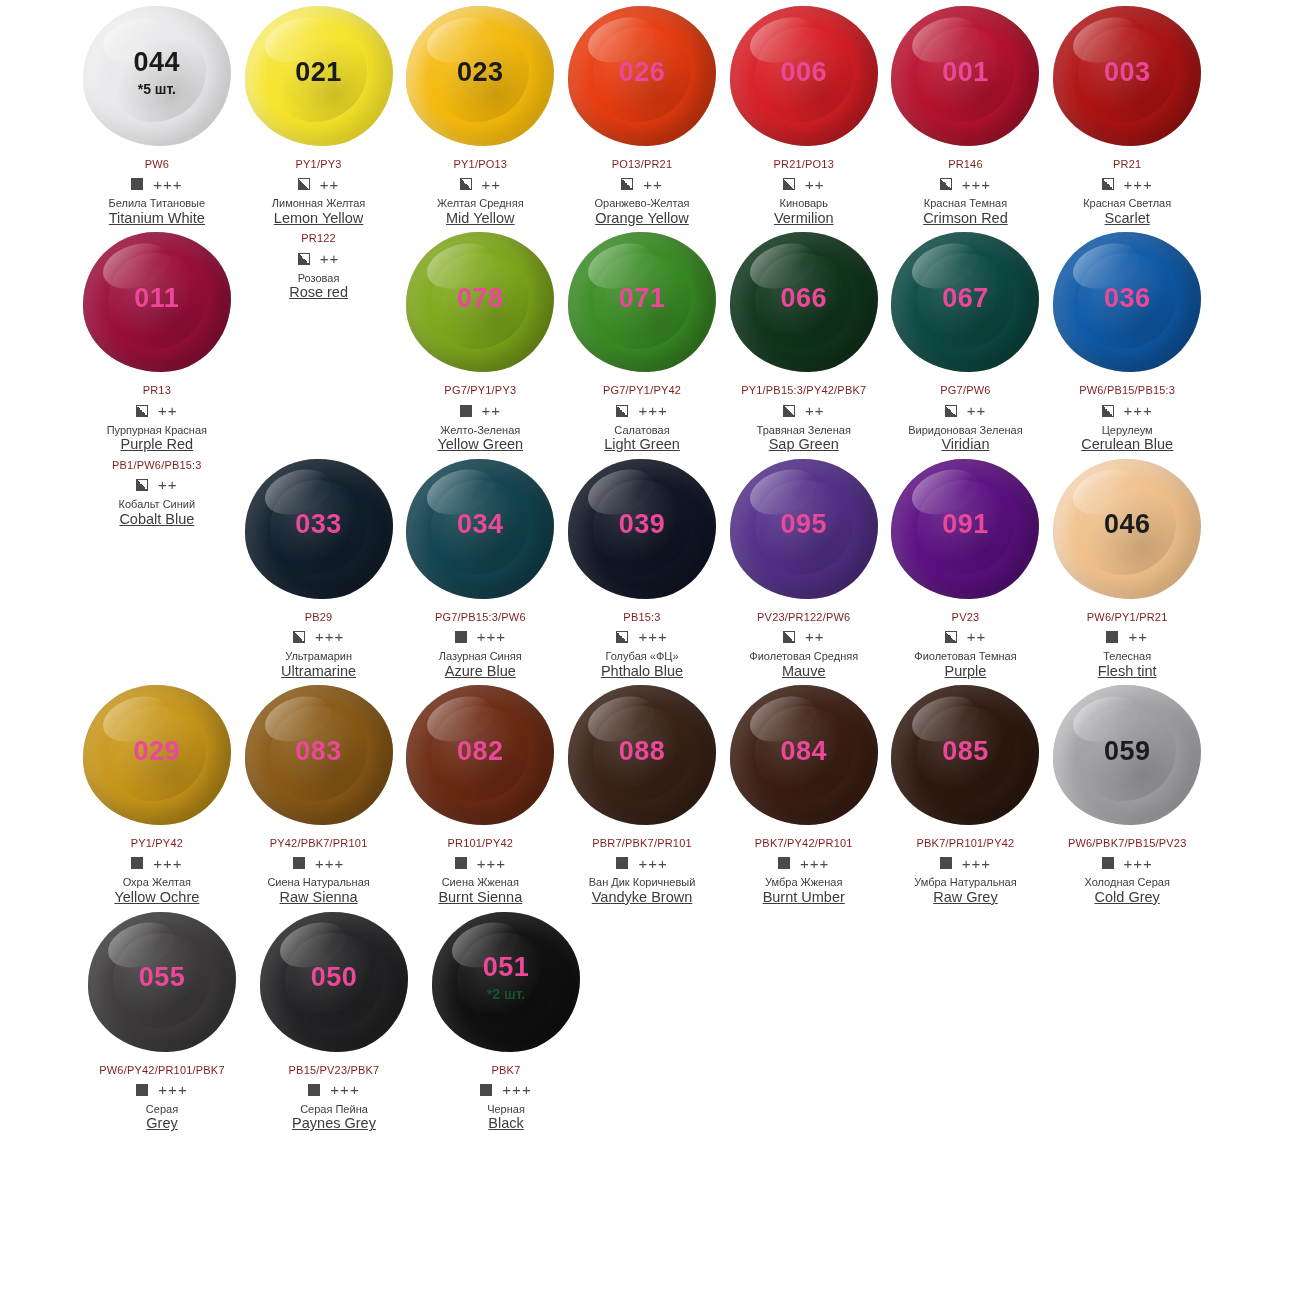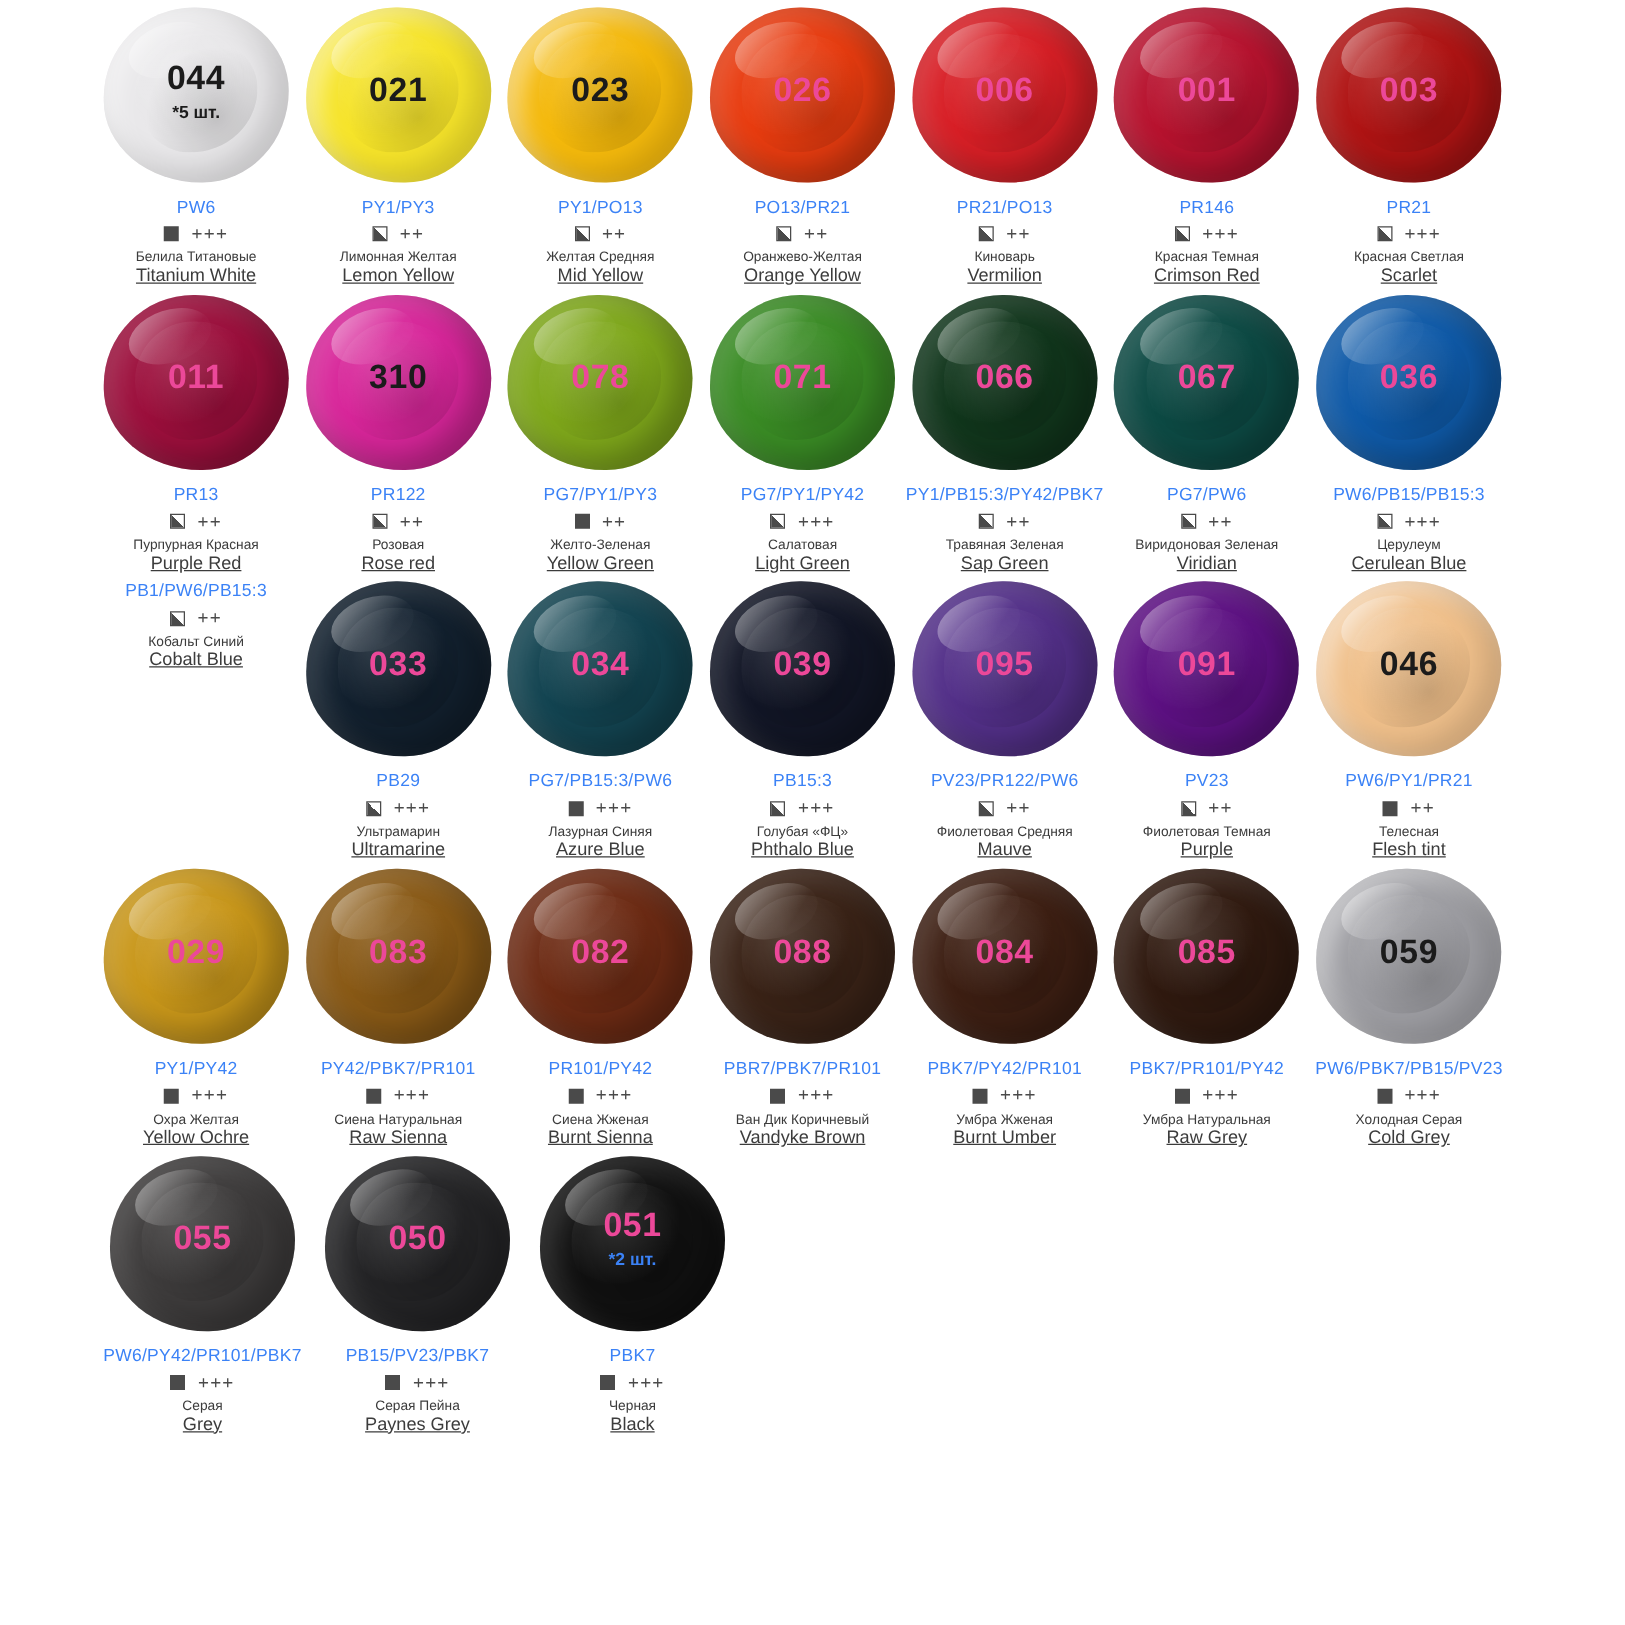--- a/index.html
+++ b/index.html
@@ -106,35 +106,35 @@
   .blob-num.b { color: #1b1b1b; }
   .blob-note {
     position: relative;
     z-index: 4;
     font-size: 14px;
     font-weight: bold;
     margin-top: 6px;
     text-align: center;
     line-height: 1;
   }
-  .blob-note.w { color: #3b82f6; text-align: right; }
+  .blob-note.w { color: #14532d; text-align: right; }
   .blob-note.b { color: #1b1b1b; }
   .num-stack {
     position: relative;
     z-index: 4;
     display: flex;
     flex-direction: column;
     align-items: center;
     transform: translateY(-4px);
   }
 
   
   .pigment {
-    font-size: 14px;
-    color: #3b82f6;
+    font-size: 11px;
+    color: #7f1d1d;
     letter-spacing: 0.2px;
     text-align: center;
     margin-top: 6px;
     line-height: 1.1;
     white-space: nowrap;
   }
   .props {
     display: flex;
     align-items: center;
     justify-content: center;
@@ -301,26 +301,20 @@
         </div>
         <div class="pigment">PR13</div>
         <div class="props">
           <span class="op-icon semi"></span>
           <span class="light-fast">++</span>
         </div>
         <div class="name-ru">Пурпурная Красная</div>
         <div class="name-en">Purple Red</div>
       </div>
       <div class="swatch">
-        <div class="blob-wrap">
-          <div class="blob" style="--c: #d8269a;"></div>
-          <div class="num-stack">
-            <div class="blob-num b">310</div>
-          </div>
-        </div>
         <div class="pigment">PR122</div>
         <div class="props">
           <span class="op-icon semi"></span>
           <span class="light-fast">++</span>
         </div>
         <div class="name-ru">Розовая</div>
         <div class="name-en">Rose red</div>
       </div>
       <div class="swatch">
         <div class="blob-wrap">

